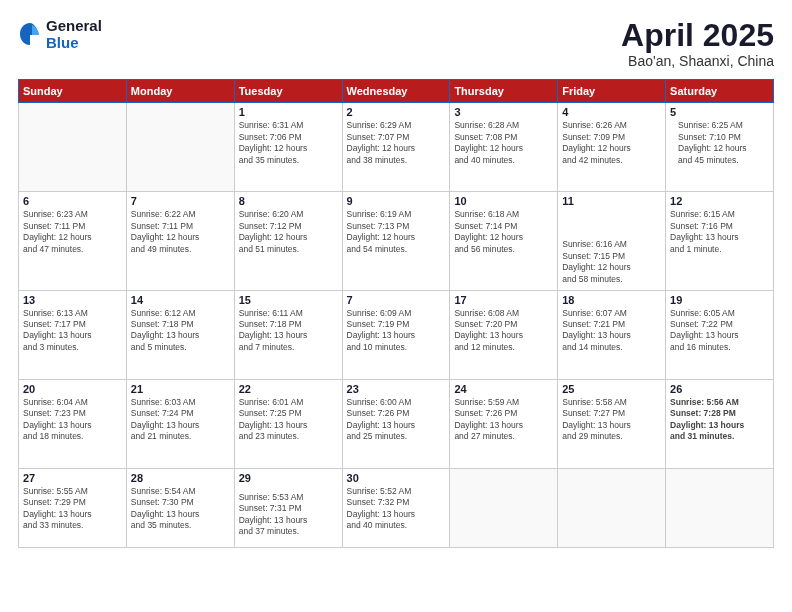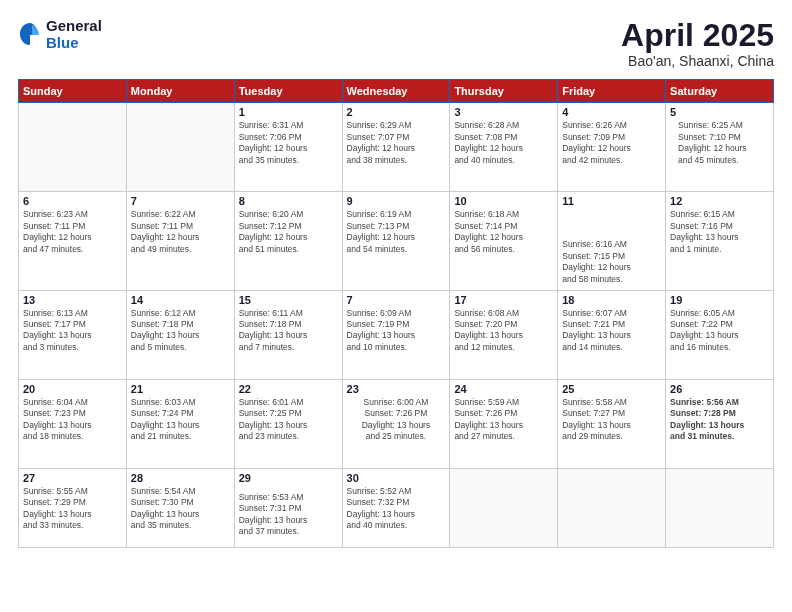--- a/index.html
+++ b/index.html
@@ -299,21 +299,21 @@
           </td>
           <td>
             <span class="day-number">22</span>
             <div class="day-info" style="white-space: pre-line;">Sunrise: 6:01 AM
 Sunset: 7:25 PM
 Daylight: 13 hours
 and 23 minutes.</div>
           </td>
           <td>
             <span class="day-number">23</span>
-            <div class="day-info" style="white-space: pre-line; text-align: center;">Sunrise: 6:00 AM
+            <div class="day-info" style="white-space: pre-line;">Sunrise: 6:00 AM
 Sunset: 7:26 PM
 Daylight: 13 hours
 and 25 minutes.</div>
           </td>
           <td>
             <span class="day-number">24</span>
             <div class="day-info" style="white-space: pre-line;">Sunrise: 5:59 AM
 Sunset: 7:26 PM
 Daylight: 13 hours
 and 27 minutes.</div>

